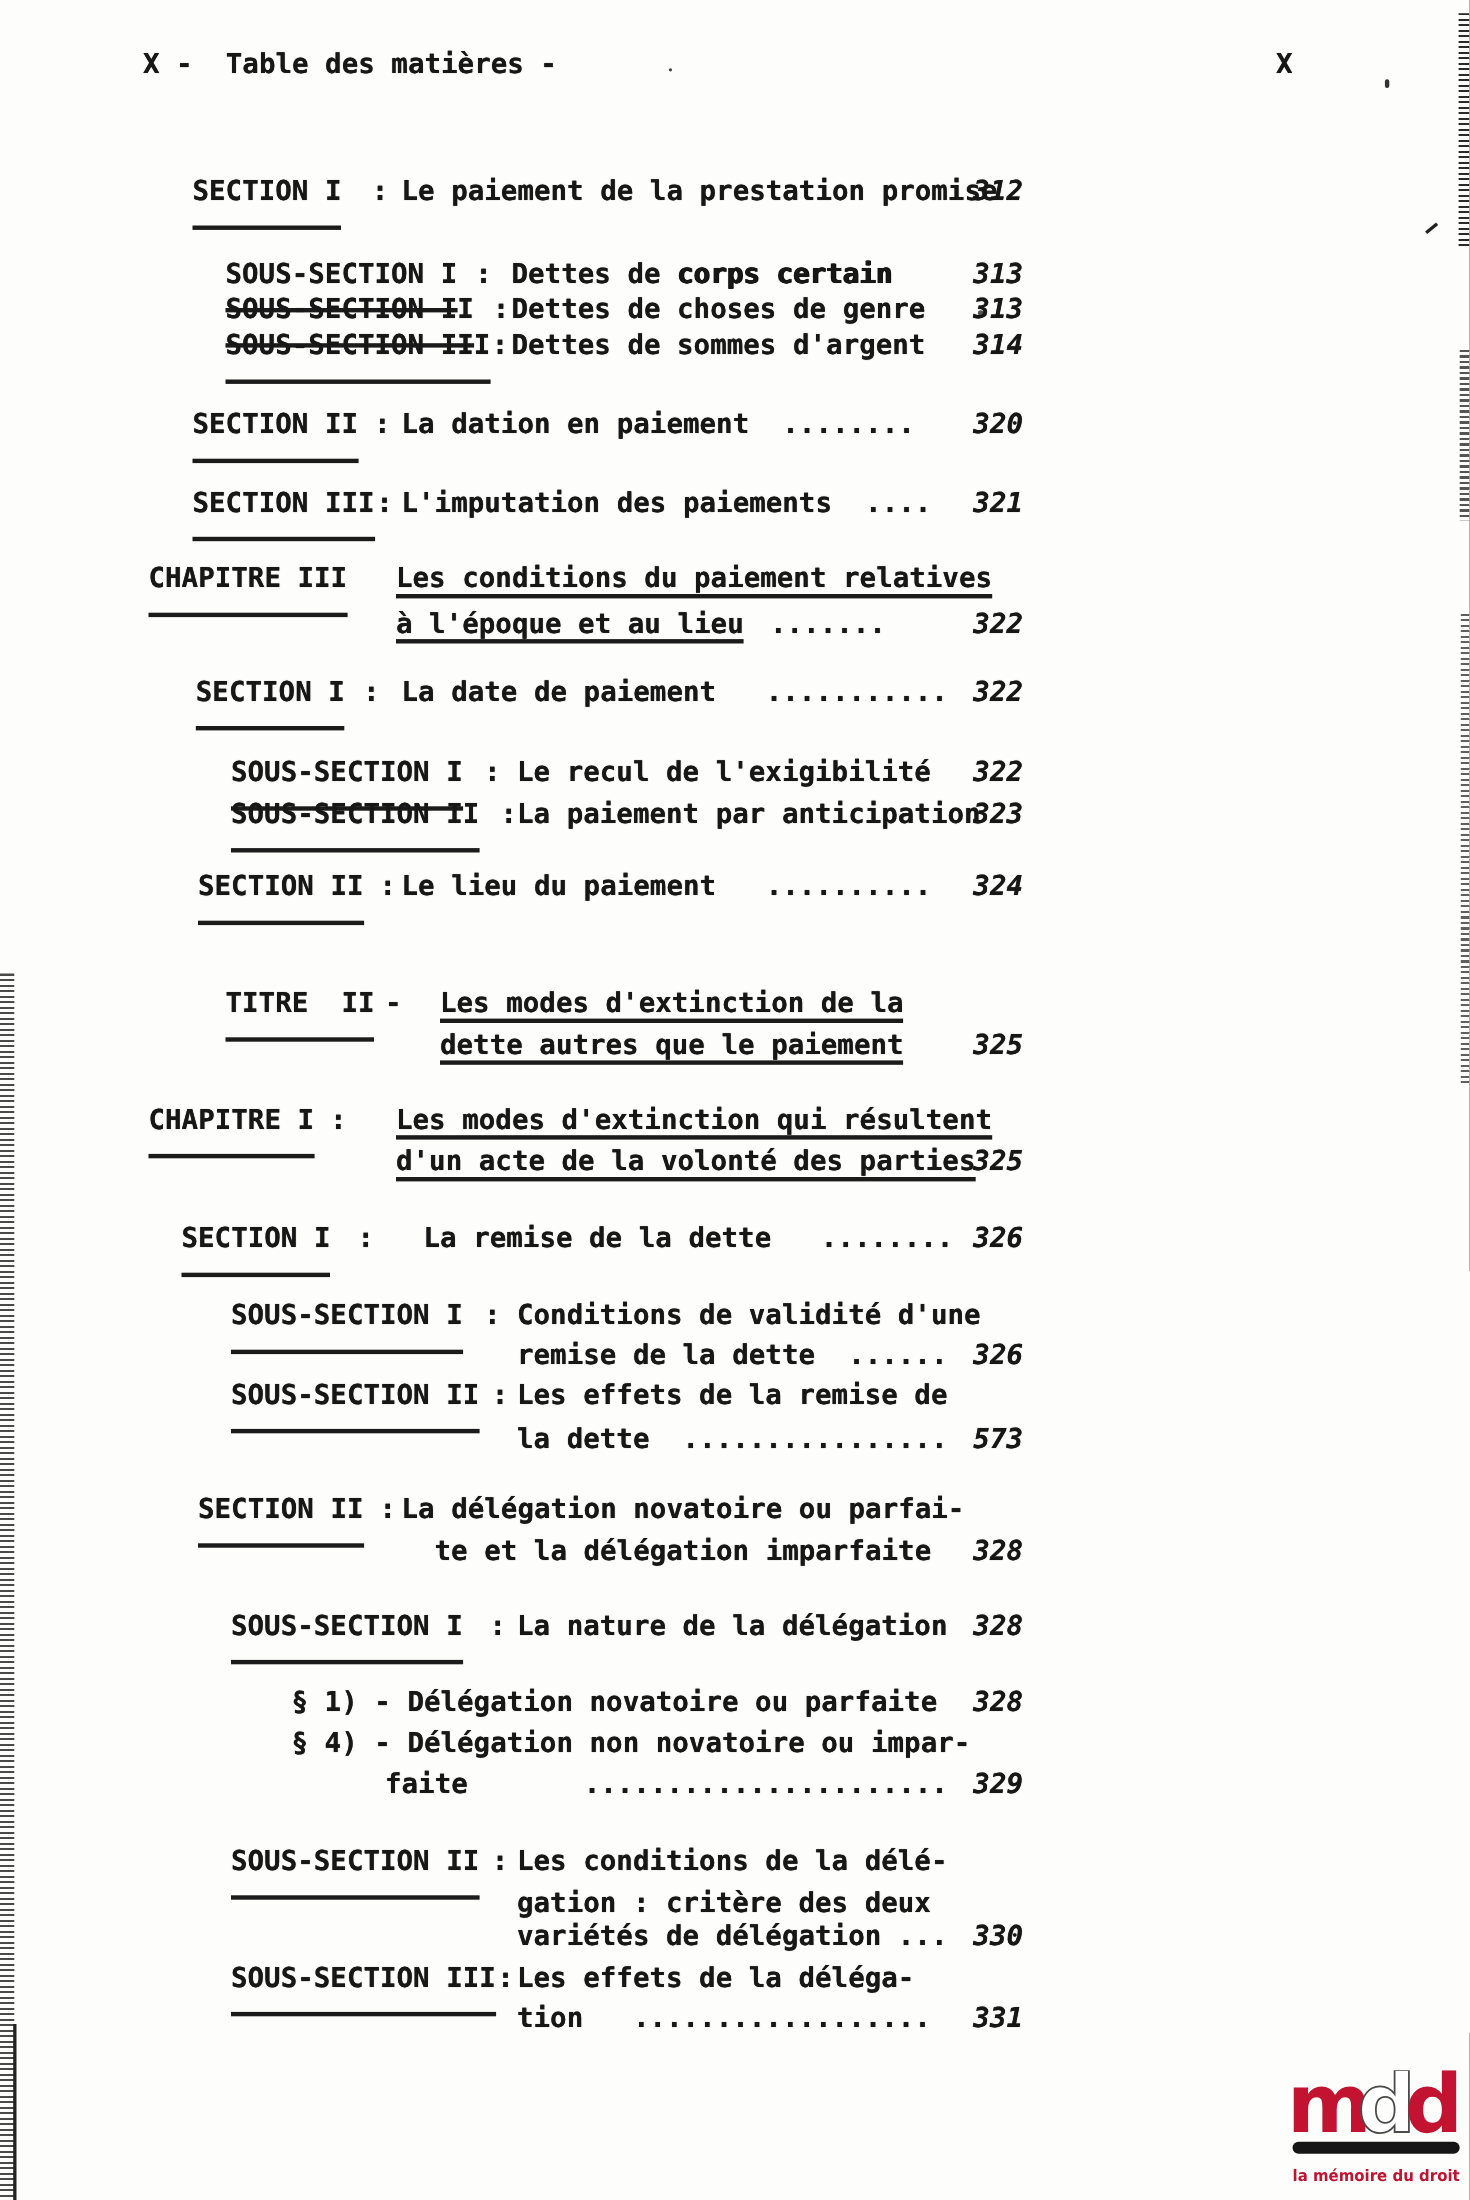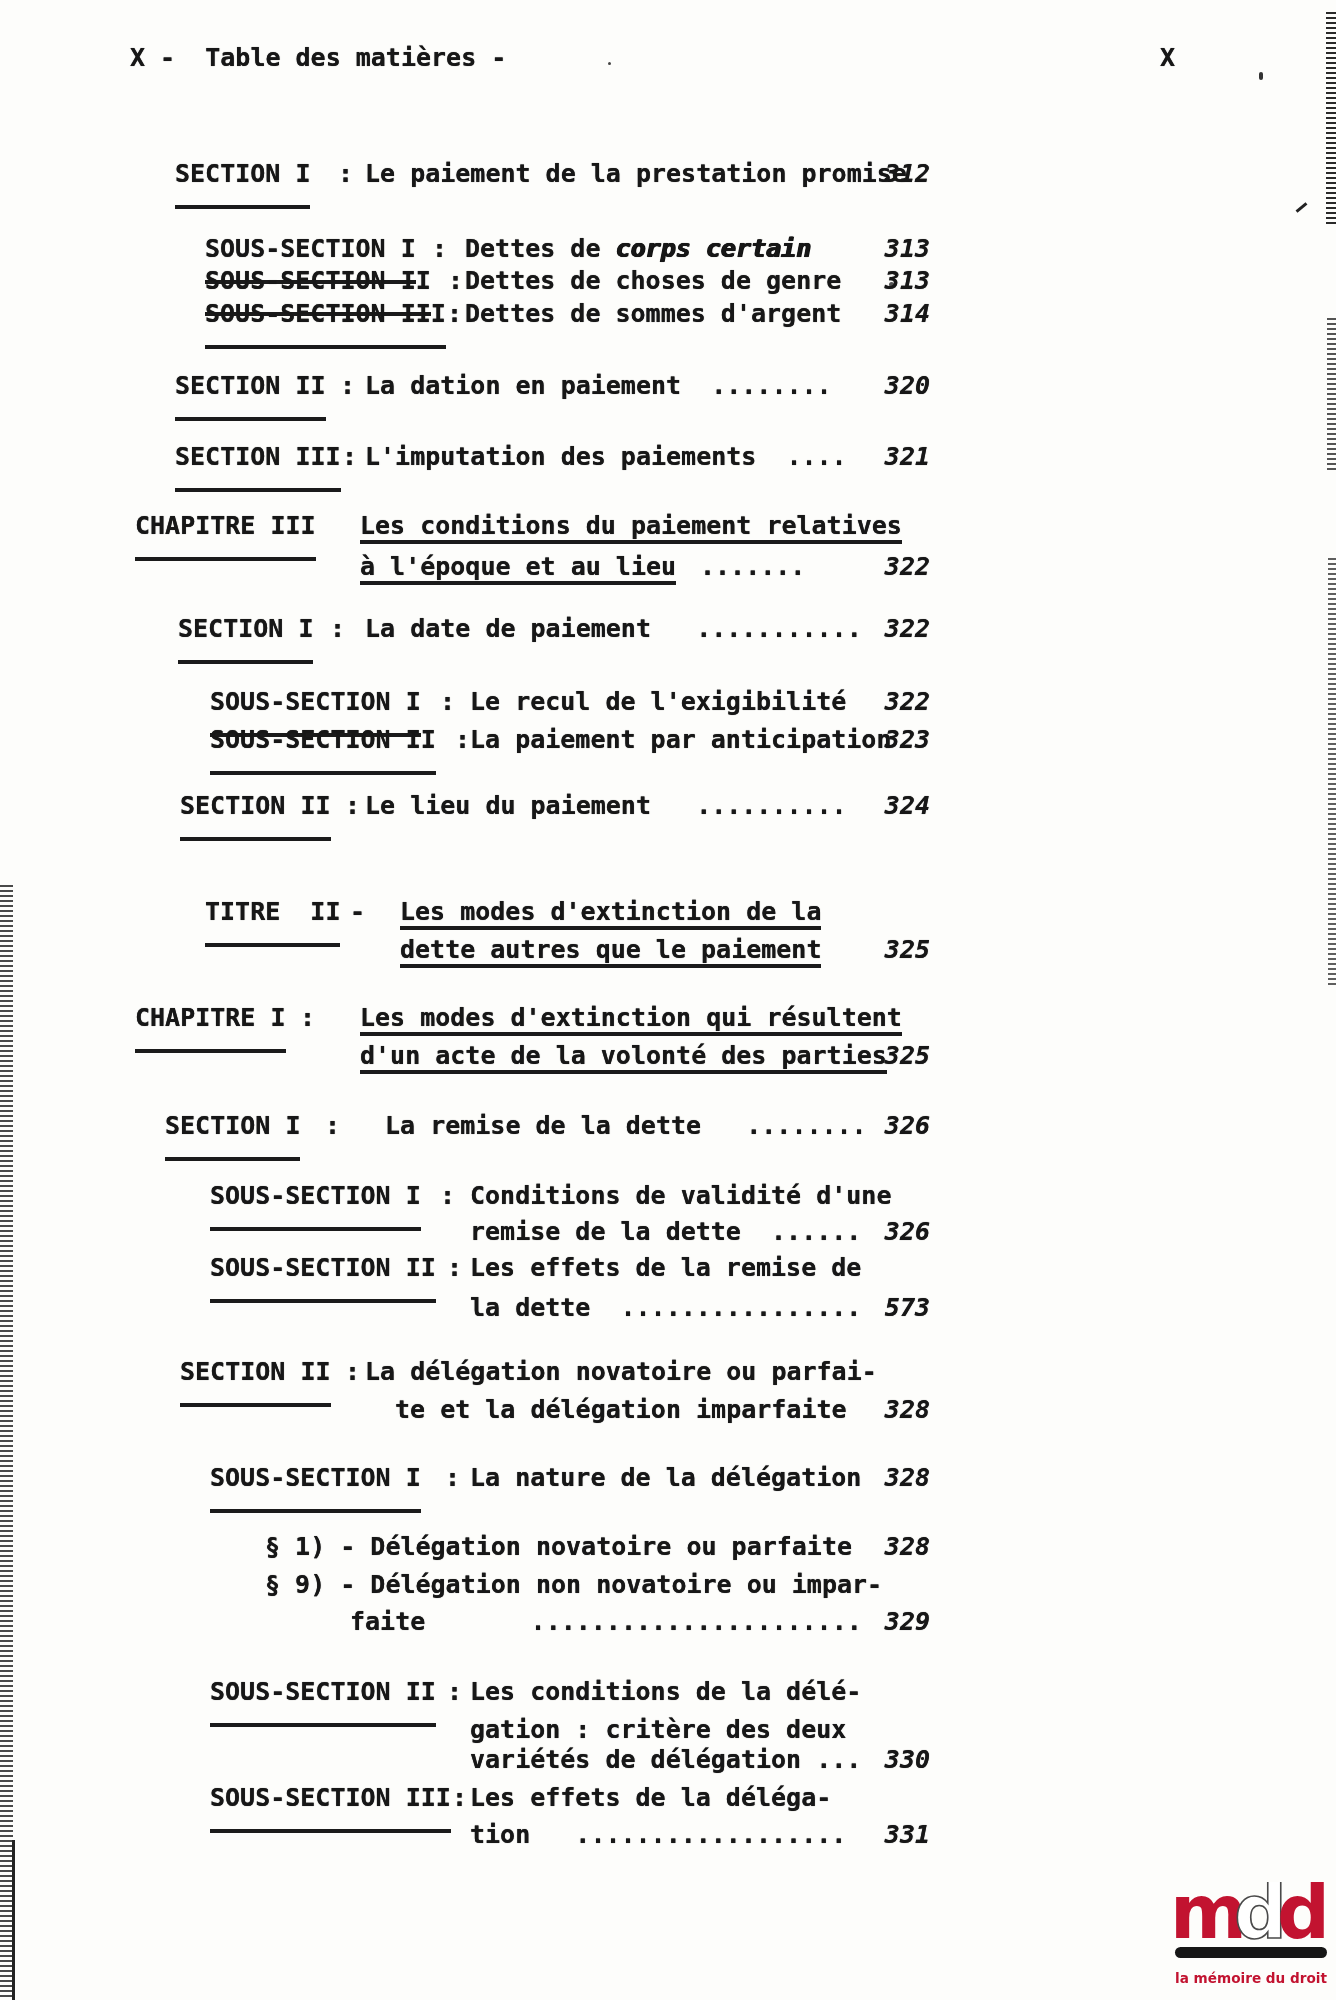--- a/index.html
+++ b/index.html
@@ -3,21 +3,21 @@
 <meta charset="utf-8">
 <style>
   html,body{margin:0;padding:0;background:#777;}
   #page{position:relative;width:1336px;height:2000px;background:#fdfdfb;overflow:hidden;
         font-family:"DejaVu Sans Mono","Liberation Mono",monospace;color:#171717;}
   .t{position:absolute;font-size:25px;line-height:28px;font-weight:bold;white-space:pre;
      text-shadow:0 0 .7px #222;}
   .lbl{border-bottom:4px solid #1b1b1b;padding-bottom:17px;}
   .ul{border-bottom:4px solid #1b1b1b;padding-bottom:0;}
   .pg{left:855px;width:75px;text-align:right;font-style:italic;}
-  .xb{text-shadow:.9px 0 0 #111,-.5px 0 0 #111,0 0 .7px #222;font-style:italic;}
+  .xb{text-shadow:.9px 0 0 #111,-.5px 0 0 #111,0 0 .7px #222;}
   .band{position:absolute;background:repeating-linear-gradient(180deg,#2a2a2a 0 2px,rgba(0,0,0,0) 2px 5px);}
   .bandL{left:0;top:885px;width:13px;height:1115px;opacity:.85;}
   .bandL2{position:absolute;left:12px;top:1840px;width:3px;height:160px;background:#222;}
   .bandR1{left:1326px;top:12px;width:10px;height:215px;}
   .bandR2{left:1327px;top:318px;width:9px;height:155px;opacity:.8;}
   .bandR3{left:1328px;top:558px;width:8px;height:430px;opacity:.75;}
   .tick{position:absolute;left:1295px;top:206px;width:13px;height:3px;background:#222;transform:rotate(-40deg);}
   .speck1{position:absolute;left:1259px;top:72px;width:4px;height:8px;background:#333;border-radius:2px;}
   .speck2{position:absolute;left:608px;top:62px;width:3px;height:3px;background:#444;border-radius:50%;}
   .speck3{position:absolute;left:889px;top:282px;width:5px;height:5px;background:#555;border-radius:50%;}
@@ -133,21 +133,21 @@
   <span class="t pg" style="top:1396px">328</span>
 
   <span class="t lbl" style="left:210px;top:1464px">SOUS-SECTION I</span>
   <span class="t" style="left:445px;top:1464px">:</span>
   <span class="t" style="left:470px;top:1464px">La nature de la délégation</span>
   <span class="t pg" style="top:1464px">328</span>
 
   <span class="t" style="left:265px;top:1533px">§ 1) - Délégation novatoire ou parfaite</span>
   <span class="t pg" style="top:1533px">328</span>
 
-  <span class="t" style="left:265px;top:1571px">§ 9) - Délégation non novatoire ou impar-</span>
+  <span class="t" style="left:265px;top:1571px">§ 4) - Délégation non novatoire ou impar-</span>
   <span class="t" style="left:350px;top:1608px">faite       ......................</span>
   <span class="t pg" style="top:1608px">329</span>
 
   <span class="t lbl" style="left:210px;top:1678px">SOUS-SECTION II</span>
   <span class="t" style="left:447px;top:1678px">:</span>
   <span class="t" style="left:470px;top:1678px">Les conditions de la délé-</span>
   <span class="t" style="left:470px;top:1716px">gation : critère des deux</span>
   <span class="t" style="left:470px;top:1746px">variétés de délégation ...</span>
   <span class="t pg" style="top:1746px">330</span>
 

